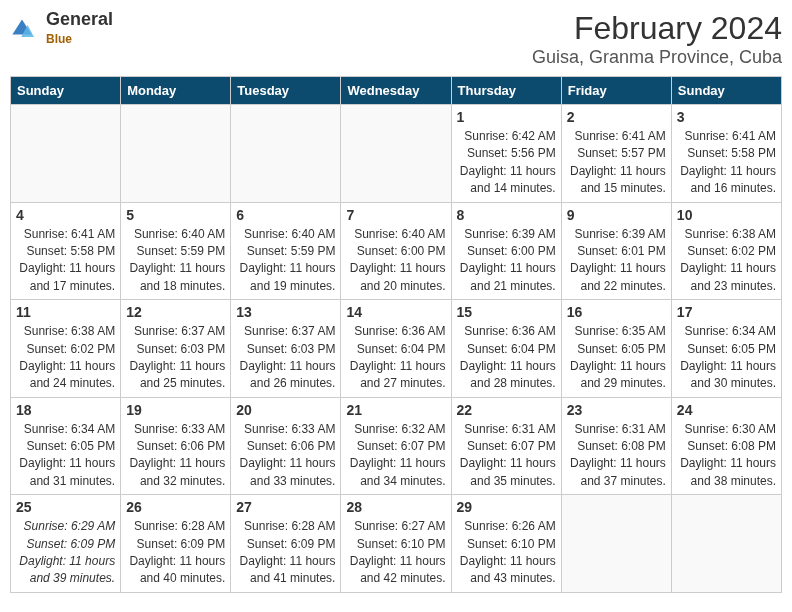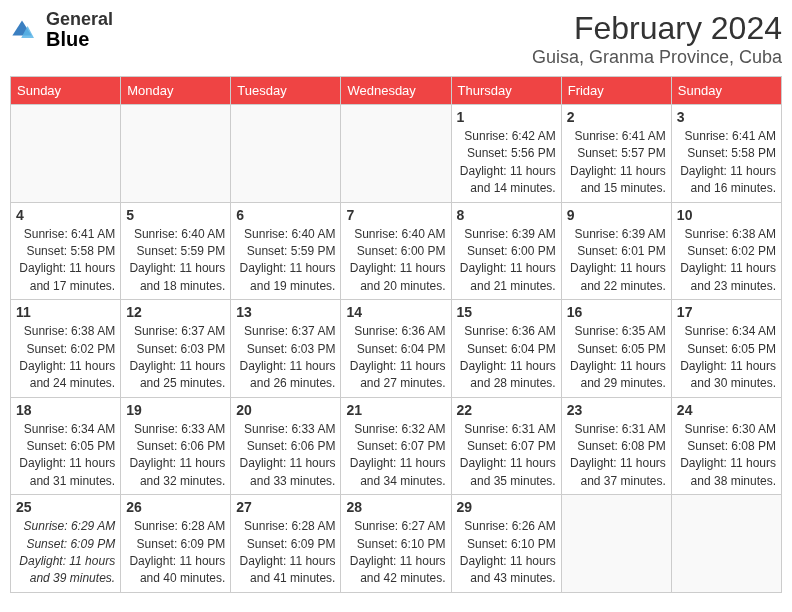--- a/index.html
+++ b/index.html
@@ -21,23 +21,23 @@
       align-items: center;
       gap: 12px;
     }
     .logo-text-general {
       font-size: 18px;
       font-weight: bold;
       color: #333;
       line-height: 1;
     }
     .logo-text-blue {
-      font-size: 20px;
+      font-size: 12px;
       font-weight: bold;
-      color: #000000;
+      color: #a16207;
       line-height: 1;
     }
     .logo-icon {
       width: 24px;
       height: 24px;
     }
     .title-block {
       text-align: right;
     }
     .month-year {
@@ -48,26 +48,26 @@
     .location {
       font-size: 18px;
       color: #555;
     }
     table {
       width: 100%;
       border-collapse: collapse;
       table-layout: fixed;
     }
     th {
-      background-color: #ef4444;
+      background-color: #0c4a6e;
       color: #fff;
       text-align: left;
       padding: 6px 6px;
       font-size: 13px;
-      font-weight: normal;
+      font-weight: bold;
       border: 1px solid #ccc;
     }
     td {
       border: 1px solid #ccc;
       vertical-align: top;
       padding: 4px 5px;
       height: 88px;
       font-size: 11px;
       color: #333;
       background: #fff;

